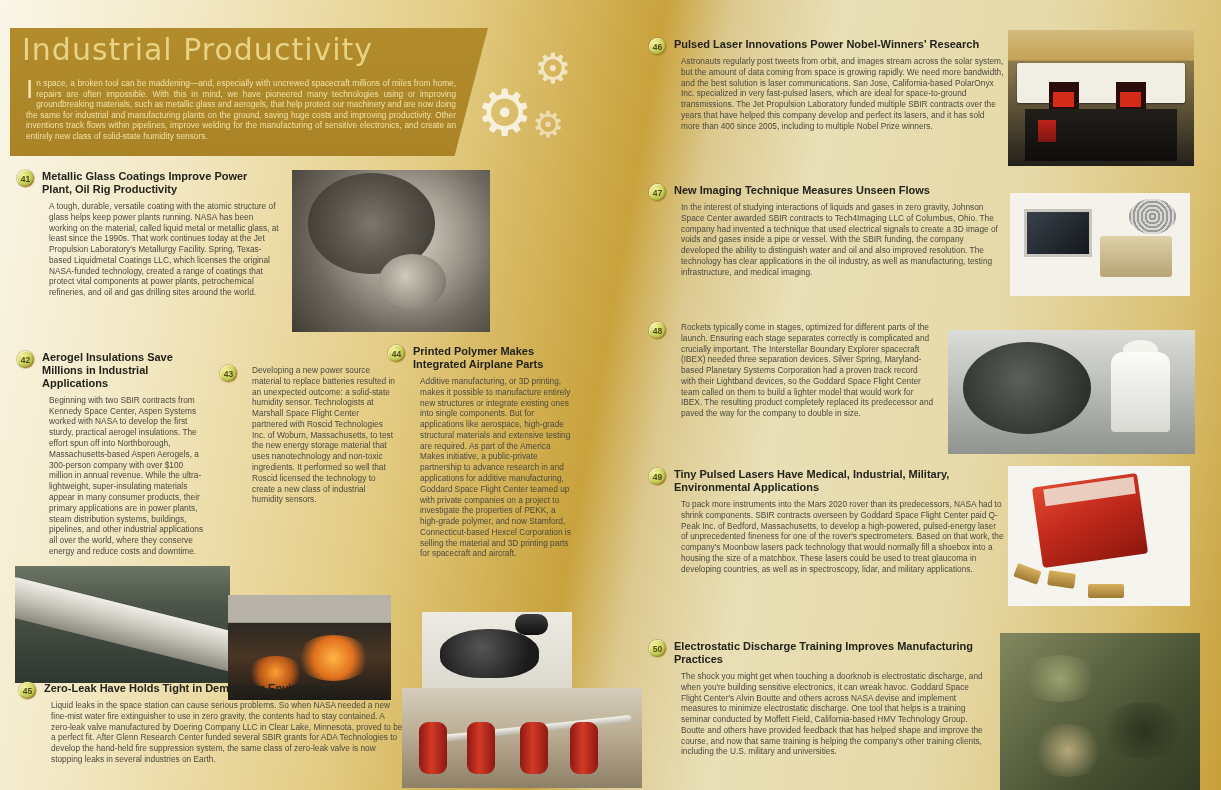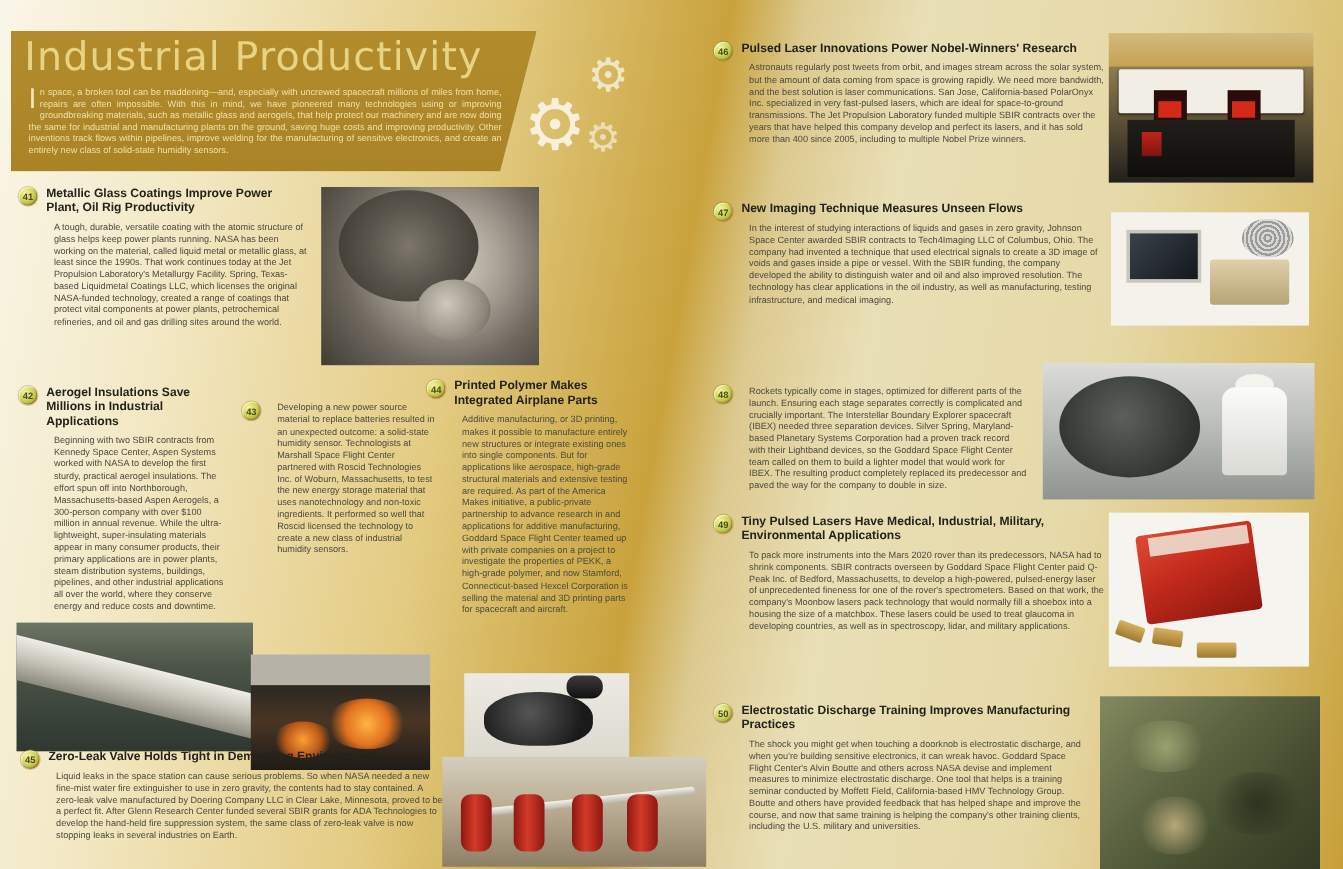--- a/index.html
+++ b/index.html
@@ -12,21 +12,21 @@
   }
   .page-spread{position:absolute;inset:0;}
   
   .header-block{
     position:absolute;left:10px;top:28px;width:478px;height:128px;
     background:linear-gradient(180deg,#b28c2c 0%,#a98326 100%);
     clip-path:polygon(0 0,100% 0,93% 100%,0 100%);
   }
   .page-title{
     position:absolute;left:12px;top:4px;margin:0;
-    font-size:36px;font-weight:400;letter-spacing:1px;
+    font-size:30px;font-weight:400;letter-spacing:1px;
     color:#e7d383;font-family:"DejaVu Sans", sans-serif;
   }
   .intro{
     position:absolute;left:16px;top:50px;width:430px;margin:0;
     font-size:8.3px;line-height:1.28;color:#f0e1a6;text-align:justify;
   }
   .intro .dropcap{
     float:left;font-size:26px;line-height:0.85;padding-right:3px;color:#f4e7b4;font-weight:300;
   }
   .gears{position:absolute;left:468px;top:48px;width:120px;height:110px;color:rgba(252,249,238,0.85);}
@@ -150,21 +150,21 @@
     <h3 class="head">Printed Polymer Makes Integrated Airplane Parts</h3>
     <p class="bodytext">Additive manufacturing, or 3D printing, makes it possible to manufacture entirely new structures or integrate existing ones into single components. But for applications like aerospace, high-grade structural materials and extensive testing are required. As part of the America Makes initiative, a public-private partnership to advance research in and applications for additive manufacturing, Goddard Space Flight Center teamed up with private companies on a project to investigate the properties of PEKK, a high-grade polymer, and now Stamford, Connecticut-based Hexcel Corporation is selling the material and 3D printing parts for spacecraft and aircraft.</p>
   </div>
   <div class="photo p44" style="left:422px;top:612px;width:150px;height:78px;">
     <div class="nozzle"></div>
     <div class="part"></div>
   </div>
 
   <div class="article" style="left:44px;top:682px;width:360px;">
     <span class="badge">45</span>
-    <h3 class="head">Zero-Leak Valve Holds Tight in Demanding Environments</h3>
+    <h3 class="head">Zero-Leak Have Holds Tight in Demanding Environments</h3>
     <p class="bodytext">Liquid leaks in the space station can cause serious problems. So when NASA needed a new fine-mist water fire extinguisher to use in zero gravity, the contents had to stay contained. A zero-leak valve manufactured by Doering Company LLC in Clear Lake, Minnesota, proved to be a perfect fit. After Glenn Research Center funded several SBIR grants for ADA Technologies to develop the hand-held fire suppression system, the same class of zero-leak valve is now stopping leaks in several industries on Earth.</p>
   </div>
   <div class="photo p45" style="left:402px;top:688px;width:240px;height:100px;">
     <div class="hose"></div>
     <div class="ext e1"></div>
     <div class="ext e2"></div>
     <div class="ext e3"></div>
     <div class="ext e4"></div>
   </div>
 
@@ -185,21 +185,21 @@
     <span class="badge">47</span>
     <h3 class="head">New Imaging Technique Measures Unseen Flows</h3>
     <p class="bodytext">In the interest of studying interactions of liquids and gases in zero gravity, Johnson Space Center awarded SBIR contracts to Tech4Imaging LLC of Columbus, Ohio. The company had invented a technique that used electrical signals to create a 3D image of voids and gases inside a pipe or vessel. With the SBIR funding, the company developed the ability to distinguish water and oil and also improved resolution. The technology has clear applications in the oil industry, as well as manufacturing, testing infrastructure, and medical imaging.</p>
   </div>
   <div class="photo p47" style="left:1010px;top:193px;width:180px;height:103px;">
     <div class="monitor"></div>
     <div class="unit"></div>
     <div class="coil"></div>
   </div>
 
-  <div class="article" style="left:674px;top:322px;width:260px;margin-top:28px;">
+  <div class="article" style="left:674px;top:322px;width:260px;">
     <span class="badge">48</span>
     <p class="bodytext">Rockets typically come in stages, optimized for different parts of the launch. Ensuring each stage separates correctly is complicated and crucially important. The Interstellar Boundary Explorer spacecraft (IBEX) needed three separation devices. Silver Spring, Maryland-based Planetary Systems Corporation had a proven track record with their Lightband devices, so the Goddard Space Flight Center team called on them to build a lighter model that would work for IBEX. The resulting product completely replaced its predecessor and paved the way for the company to double in size.</p>
   </div>
   <div class="photo p48" style="left:948px;top:330px;width:247px;height:124px;">
     <div class="chamber"></div>
     <div class="hood"></div>
     <div class="suit"></div>
   </div>
 
   <div class="article" style="left:674px;top:468px;width:330px;">

